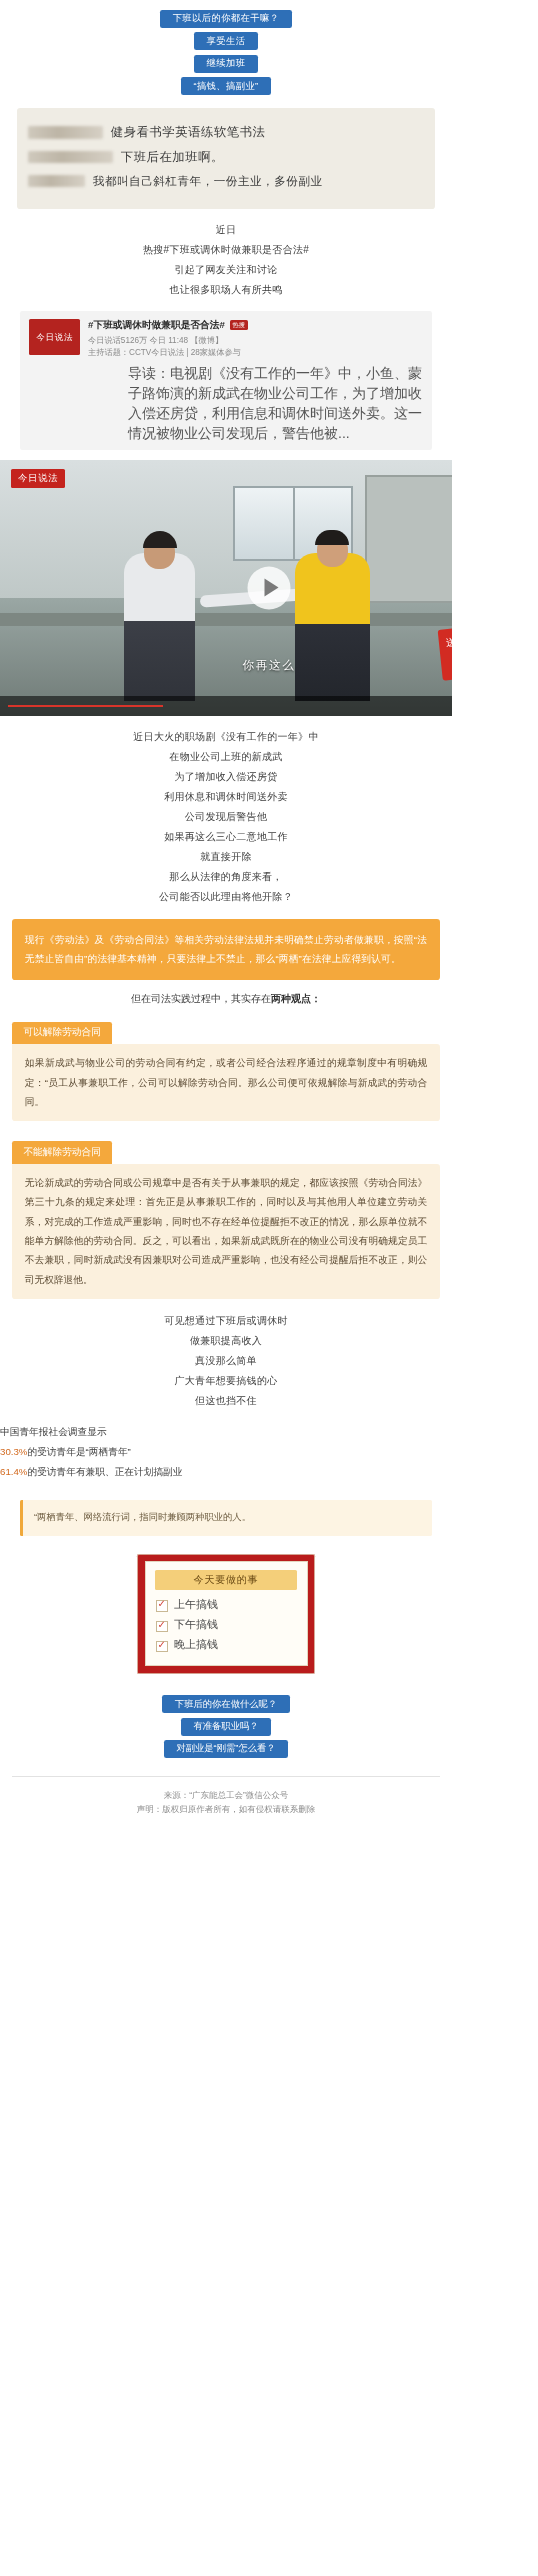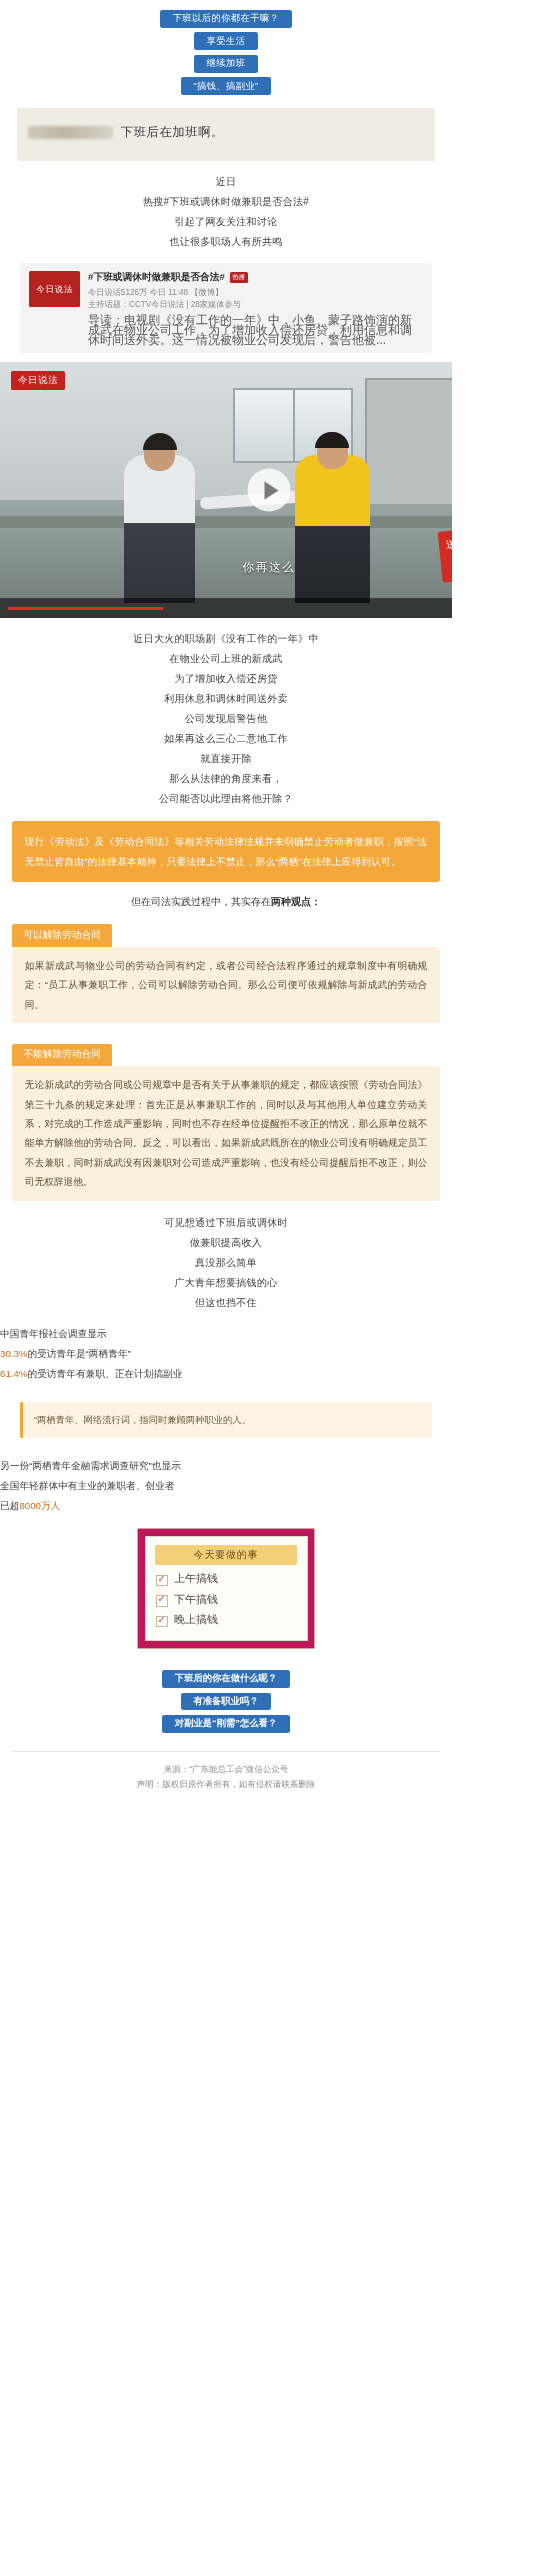--- a/index.html
+++ b/index.html
@@ -92,21 +92,21 @@
     margin-bottom:3.1px;
     display:flex;align-items:center;gap:4.7px;
   }
   .tagpill{
     background:#b4231f;color:#fff;font-size:6.2px;
     padding:0.8px 3.1px;border-radius:1.6px;font-weight:normal;
     letter-spacing:0;
     flex:none;
   }
   .newsmeta{font-size:8.2px;color:#8a8a8a;line-height:12.4px;}
-  .newsdesc{font-size:12px;color:#555;line-height:10px;margin-top:3.1px;}
+  .newsdesc{font-size:14px;color:#555;line-height:20px;margin-top:3.1px;margin-left:40px;}
 
   
   .video{
     position:relative;
     width:538px;
     height:256px;
     background:linear-gradient(180deg,#9fb4bf 0%,#c4cfcf 30%,#b9c2bd 60%,#8d9a95 100%);
     overflow:hidden;
   }
   .v-wall{position:absolute;left:0;top:0;right:0;height:54%;
@@ -213,42 +213,42 @@
     padding:9.3px 11px;
     font-size:9.3px;
     line-height:17px;
     color:#6b5a3e;
     border-radius:1.6px;
   }
 
   
   .todowrap{display:flex;justify-content:center;margin:12.4px 0 7.8px;}
   .todo{
-    width:163px;background:#be185d;padding:7.8px;border-radius:2.3px;
+    width:163px;background:#b91c1c;padding:7.8px;border-radius:2.3px;
     box-shadow:0 0 0 0.8px #ddcdb6 inset;
   }
   .todo-inner{background:#fffdf7;border:0.8px solid #e3d6bf;padding:7.8px 9.3px;}
   .todo-title{
     text-align:center;background:#f4cf7a;color:#6a4a14;font-size:10px;
     padding:3.1px 0;border-radius:1.6px;margin-bottom:6.2px;letter-spacing:0.8px;
   }
   .todo-item{display:flex;align-items:flex-end;font-size:11px;color:#4a4a4a;margin:5.4px 1.6px;}
   .todo-box{
     width:9.3px;height:9.3px;border:0.8px solid #c9b894;margin-right:6.2px;flex:none;
     position:relative;background:#fff;
   }
   .todo-box:after{
     content:"✓";position:absolute;left:0;top:-3.1px;color:#d2443a;font-size:10px;
   }
 
   
   .bchips{text-align:center;padding:11px 0 7.8px;}
   .bchip{
     display:inline-block;background:#2e6fb7;color:#fff;font-size:9.3px;
-    padding:2.3px 12.4px;border-radius:2.3px;margin:2.3px auto;line-height:13.2px;font-weight:bold;
+    padding:2.3px 12.4px;border-radius:2.3px;margin:2.3px auto;line-height:13.2px;
   }
 
   .divider{height:0.8px;background:#e2e2e2;margin:7.8px 12.4px;}
   .footer{
     padding:3.1px 12.4px 14px;
     font-size:8.5px;line-height:14.8px;color:#8d8d8d;text-align:center;
   }
 </style>
 </head>
 <body>
@@ -257,22 +257,30 @@
 
   <div class="chips">
     <span class="chip-row"><span class="chip">下班以后的你都在干嘛？</span></span>
     <span class="chip-row"><span class="chip">享受生活</span></span>
     <span class="chip-row"><span class="chip">继续加班</span></span>
     <span class="chip-row"><span class="chip">“搞钱、搞副业”</span></span>
   </div>
 
   <div class="quotecard">
     <div class="qline">
+      <span class="qblur"></span>
+      <span class="qtext big">健身看书学英语练软笔书法</span>
+    </div>
+    <div class="qline">
       <span class="qblur w2"></span>
       <span class="qtext big">下班后在加班啊。</span>
+    </div>
+    <div class="qline">
+      <span class="qblur w3"></span>
+      <span class="qtext">我都叫自己斜杠青年，一份主业，多份副业</span>
     </div>
   </div>
 
   <div class="block">
     <div class="ctext">近日</div>
     <div class="ctext">热搜#下班或调休时做兼职是否合法#</div>
     <div class="ctext">引起了网友关注和讨论</div>
     <div class="ctext">也让很多职场人有所共鸣</div>
   </div>
 
@@ -351,27 +359,20 @@
     <div class="statline">
       <span class="num">30.3%</span><span>的受访青年是“两栖青年”</span>
     </div>
     <div class="statline">
       <span class="num">61.4%</span><span>的受访青年有兼职、正在计划搞副业</span>
     </div>
   </div>
 
   <div class="callout">“两栖青年、网络流行词，指同时兼顾两种职业的人。</div>
 
-  <div class="block">
-    <div class="statline">另一份“两栖青年金融需求调查研究”也显示</div>
-    <div class="statline">全国年轻群体中有主业的兼职者、创业者</div>
-    <div class="statline">
-      <span>已超</span><span class="num">8000万人</span>
-    </div>
-  </div>
 
   <div class="todowrap">
     <div class="todo">
       <div class="todo-inner">
         <div class="todo-title">今天要做的事</div>
         <div class="todo-item">
           <span class="todo-box"></span>
           <span>上午搞钱</span>
         </div>
         <div class="todo-item">

